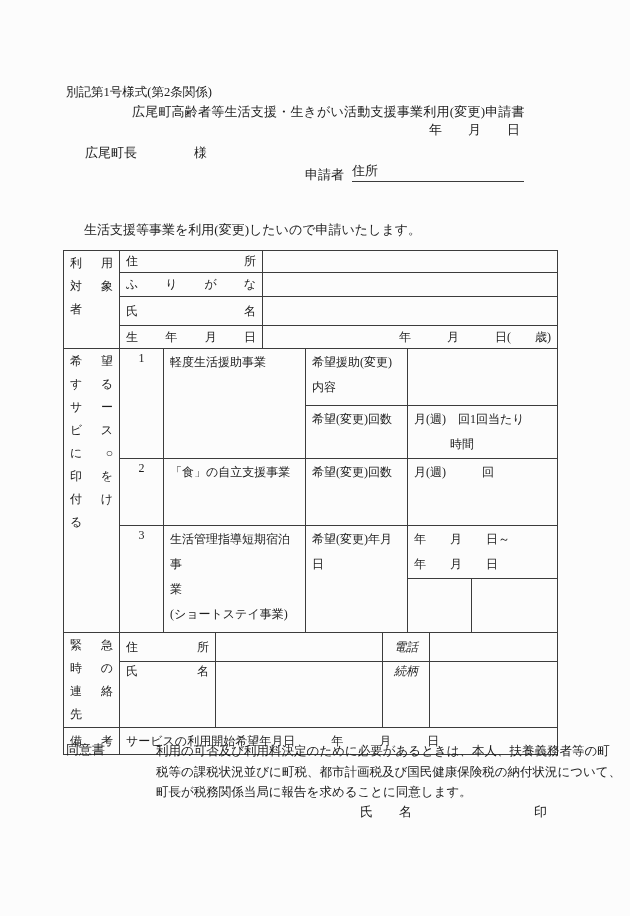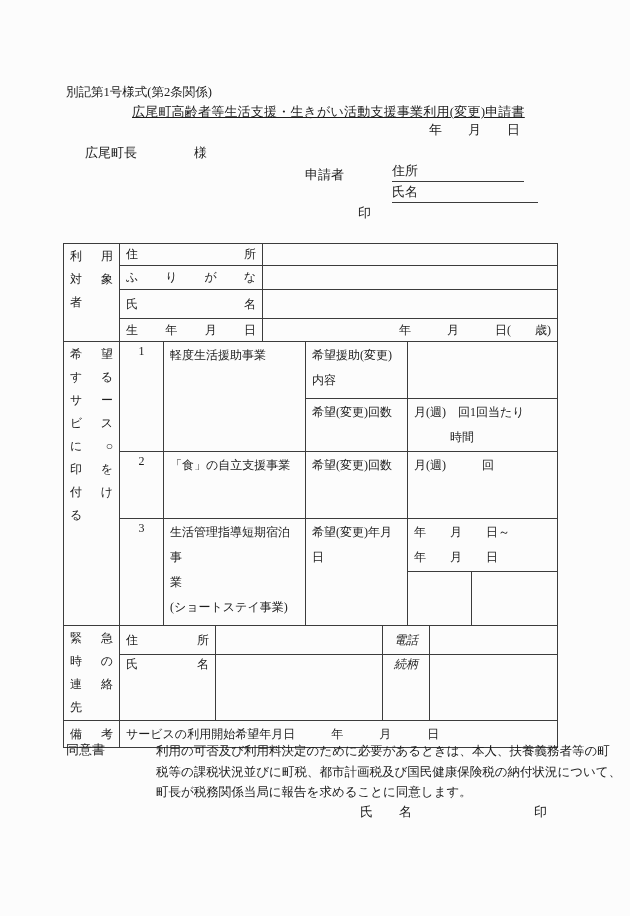--- a/index.html
+++ b/index.html
@@ -7,35 +7,35 @@
     position:relative; width:630px; height:916px; margin:0 auto;
     background:#fcfcfc; color:#1c1c1c;
     font-family:"Liberation Serif","DejaVu Serif",serif;
     font-size:13px; line-height:1.35;
     overflow:hidden;
   }
   .abs { position:absolute; }
 
   
   .form-number { left:66px; top:84px; font-size:12.5px; }
-  .form-title  { left:132px; top:103px; font-size:13px; letter-spacing:0.2px;text-decoration:underline; }
+  .form-title  { left:132px; top:103px; font-size:13px; letter-spacing:0.2px; }
   .date-line   { left:429px; top:121px; }
   .addressee   { left:85px;  top:144px; }
   .addressee .honorific { margin-left:57px; }
   .applicant-label { left:305px; top:166px; }
   .applicant-block { left:352px; top:161px; width:172px; }
   .app-row { height:21px; border-bottom:1px solid #3c3c3c; box-sizing:border-box;
-             line-height:20px;margin-left:40px; }
+             line-height:20px; }
   .app-row.short { width:146px; display:inline-block; vertical-align:bottom; }
   .seal-inline { display:inline-block; margin-left:6px; line-height:20px; }
   .intro { left:84px; top:221px; }
 
   
   .tables { position:absolute; left:63px; top:243px; width:494px; }
-  table.t { border-collapse:collapse; table-layout:fixed; width:494px; }
+  table.t { border-collapse:collapse; table-layout:fixed; width:494px;margin-top:7px; }
   table.t2, table.t3 { margin-top:-1px;padding-left:31px; }
   .t td { border:1px solid #3c3c3c; font-size:12px; padding:1px 6px;
           overflow:hidden; }
   .pre { white-space:pre-line; }
   .vlabel { white-space:pre-line; text-align:justify; text-align-last:justify;
             vertical-align:top; padding:3px 8px 0 8px; line-height:23px; }
   .jlabel { text-align:justify; text-align-last:justify; padding:0 10px; }
   .top { vertical-align:top; padding-top:4px; }
   .clabel { text-align:center; padding:1px 2px;font-style:italic; }
   .num { text-align:center; vertical-align:top; padding-top:7px; }
@@ -64,26 +64,22 @@
   <div class="abs form-title">広尾町高齢者等生活支援・生きがい活動支援事業利用(変更)申請書</div>
   <div class="abs date-line">年　　月　　日</div>
   <div class="abs addressee">
     <span>広尾町長</span><span class="honorific">様</span>
   </div>
   <div class="abs applicant-label">申請者</div>
   <div class="abs applicant-block">
     <div class="app-row">
       <span>住所</span>
     </div>
-    <div>
-      <div class="app-row short">
-        <span>氏名</span>
-      </div><span class="seal-inline">印</span>
-    </div>
-  </div>
+  </div>
+  <div class="abs intro">生活支援等事業を利用(変更)したいので申請いたします。</div>
 
   <div class="tables">
 
     <table class="t t1">
       <colgroup>
           <col style="width:56px">
           <col style="width:143px">
           <col style="width:295px">
         </colgroup>
       <tbody>

